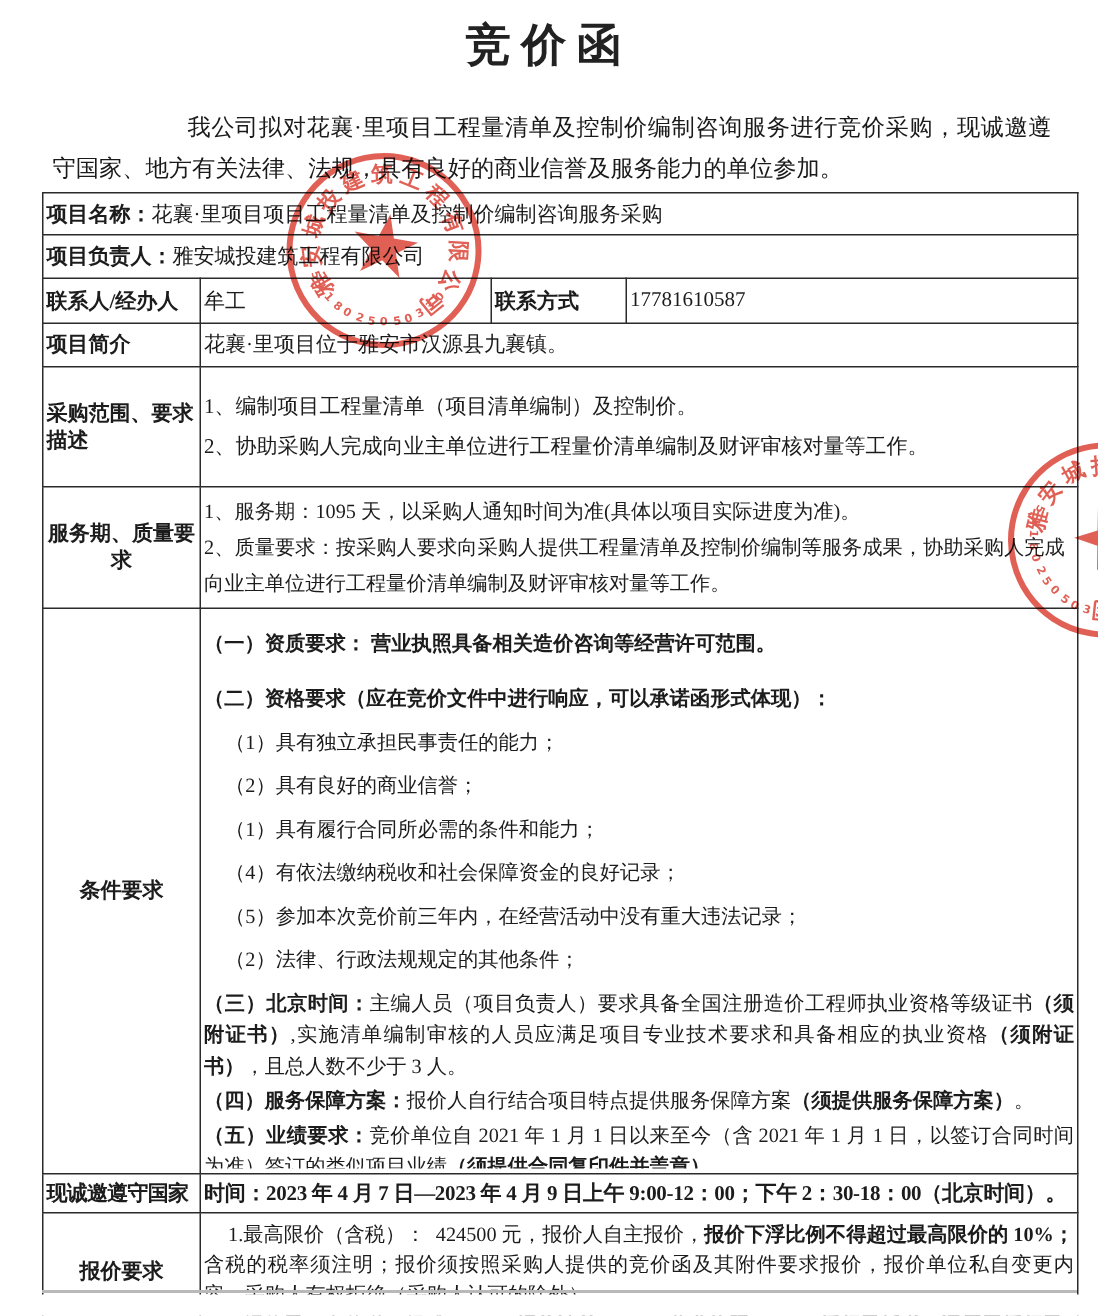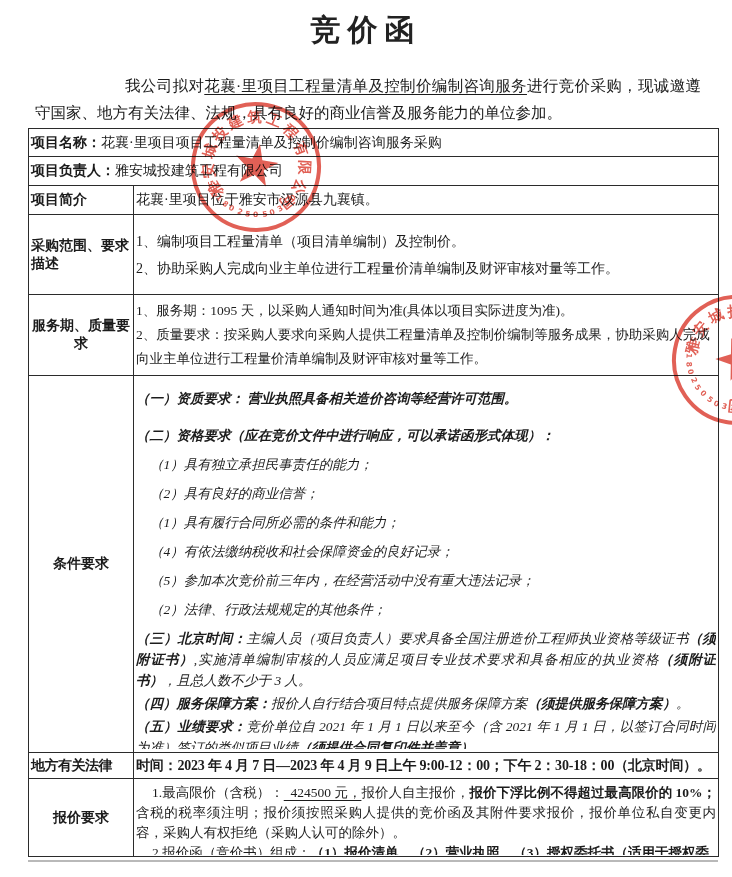--- a/index.html
+++ b/index.html
@@ -1,19 +1,19 @@
 <!DOCTYPE html>
 <html><head>
 <meta charset="utf-8">
 <style>
   html,body{margin:0;padding:0;background:#ffffff;}
   .page{position:relative;width:732px;height:877px;background:#fff;overflow:hidden;
         font-family:"Liberation Serif",serif;color:#1c1c1c;}
   .b{font-weight:bold;}
-  .u{text-decoration:underline;text-underline-offset:3px;white-space:pre-wrap;}
+  .u{text-underline-offset:3px;white-space:pre-wrap;}
 
   .doc-title{position:absolute;top:10px;left:0;width:732px;text-align:center;
              font-size:30px;font-weight:bold;letter-spacing:7px;color:#222;}
   .intro{position:absolute;top:56px;left:35px;width:666px;font-size:15.5px;
          line-height:27px;text-indent:90px;text-align:justify;color:#1a1a1a;}
 
   table.doc{position:absolute;left:28px;top:128px;width:690px;border-collapse:collapse;
             table-layout:fixed;}
   table.doc td{border:1.6px solid #2b2b2b;vertical-align:middle;padding:0 2px;
                font-size:14px;overflow:hidden;}
@@ -21,21 +21,21 @@
   td.ctr{text-align:center;}
   td.content{padding:0 8px;}
   .lbl-small{font-size:13px;letter-spacing:-0.5px;padding:0 3px;}
 
   .kv .lbl-inline{font-weight:bold;}
   .scope-lines .line{line-height:27px;}
   .scope-wrap{height:58px;display:flex;flex-direction:column;justify-content:center;}
   .service-wrap{height:74px;display:flex;flex-direction:column;justify-content:center;}
   .service-lines .line{line-height:24px;font-size:13.5px;}
 
-  .cond-td{vertical-align:top;font-style:italic;}
+  .cond-td{vertical-align:top;}
   .cond-wrap{height:364px;overflow:hidden;padding-top:6px;font-size:13.5px;}
   .cond-wrap .line{line-height:20px;}
   .cond-wrap .line.g1{margin-top:4px;}
   .cond-wrap .line.g{margin-top:17px;}
   .cond-wrap .line.it{margin-top:9px;margin-left:14px;}
   .cond-wrap .line.p{margin-top:8px;line-height:21px;text-align:justify;}
   .cond-wrap .line.p2{margin-top:2px;line-height:21px;text-align:justify;}
 
   .quote-td{vertical-align:top;}
   .quote-wrap{height:72px;overflow:hidden;padding-top:3px;font-size:13.5px;}
@@ -79,20 +79,26 @@
     <tbody>
         <tr style="height:28px">
       <td colspan="4" class="kv">
         <span class="lbl-inline">项目名称：</span><span>花襄·里项目项目工程量清单及控制价编制咨询服务采购</span>
       </td>
     </tr>
     <tr style="height:29px">
       <td colspan="4" class="kv">
         <span class="lbl-inline">项目负责人：</span><span>雅安城投建筑工程有限公司</span>
       </td>
+    </tr>
+    <tr style="height:30px">
+      <td class="lbl">联系人/经办人</td>
+      <td class="content">牟工</td>
+      <td class="lbl">联系方式</td>
+      <td class="content">17781610587</td>
     </tr>
     <tr style="height:29px">
       <td class="lbl">项目简介</td>
       <td colspan="3" class="content">花襄·里项目位于雅安市汉源县九襄镇。</td>
     </tr>
     <tr style="height:80px">
       <td class="lbl">采购范围、要求描述</td>
       <td colspan="3" class="content">
         <div class="scope-wrap scope-lines">
               <div class="line "><span>1、编制项目工程量清单（项目清单编制）及控制价。</span></div>
@@ -121,21 +127,21 @@
               <div class="line it"><span>（4）有依法缴纳税收和社会保障资金的良好记录；</span></div>
               <div class="line it"><span>（5）参加本次竞价前三年内，在经营活动中没有重大违法记录；</span></div>
               <div class="line it"><span>（2）法律、行政法规规定的其他条件；</span></div>
               <div class="line p"><span class="b">（三）北京时间：</span><span>主编人员（项目负责人）要求具备全国注册造价工程师执业资格等级证书</span><span class="b">（须附证书）</span><span>,实施清单编制审核的人员应满足项目专业技术要求和具备相应的执业资格</span><span class="b">（须附证书）</span><span>，且总人数不少于 3 人。</span></div>
               <div class="line p2"><span class="b">（四）服务保障方案：</span><span>报价人自行结合项目特点提供服务保障方案</span><span class="b">（须提供服务保障方案）</span><span>。</span></div>
               <div class="line p2"><span class="b">（五）业绩要求：</span><span>竞价单位自  2021 年 1 月 1 日以来至今（含 2021 年 1 月 1 日，以签订合同时间为准）签订的类似项目业绩</span><span class="b">（须提供合同复印件并盖章）</span><span>。</span></div>
             </div>
       </td>
     </tr>
     <tr style="height:26px">
-      <td class="lbl lbl-small">地方有关法律</td>
+      <td class="lbl lbl-small">现诚邀遵守国家</td>
       <td colspan="3" class="content sendtime">时间：2023 年 4 月 7 日—2023 年 4 月 9 日上午 9:00-12：00；下午 2：30-18：00（北京时间）。</td>
     </tr>
     <tr style="height:78px">
       <td class="lbl ctr">报价要求</td>
       <td colspan="3" class="content quote-td">
         <div class="quote-wrap">
               <div class="line ind"><span>1.最高限价（含税）：</span><span class="u">  424500 元，</span><span>报价人自主报价，</span><span class="b">报价下浮比例不得超过最高限价的 10%；</span><span>含税的税率须注明；报价须按照采购人提供的竞价函及其附件要求报价，报价单位私自变更内容，采购人有权拒绝（采购人认可的除外）。</span></div>
               <div class="line ind"><span>2.报价函（竞价书）组成：</span><span class="b">（1）报价清单、（2）营业执照、（3）授权委托书（适用于授权委</span></div>
             </div>
       </td>

